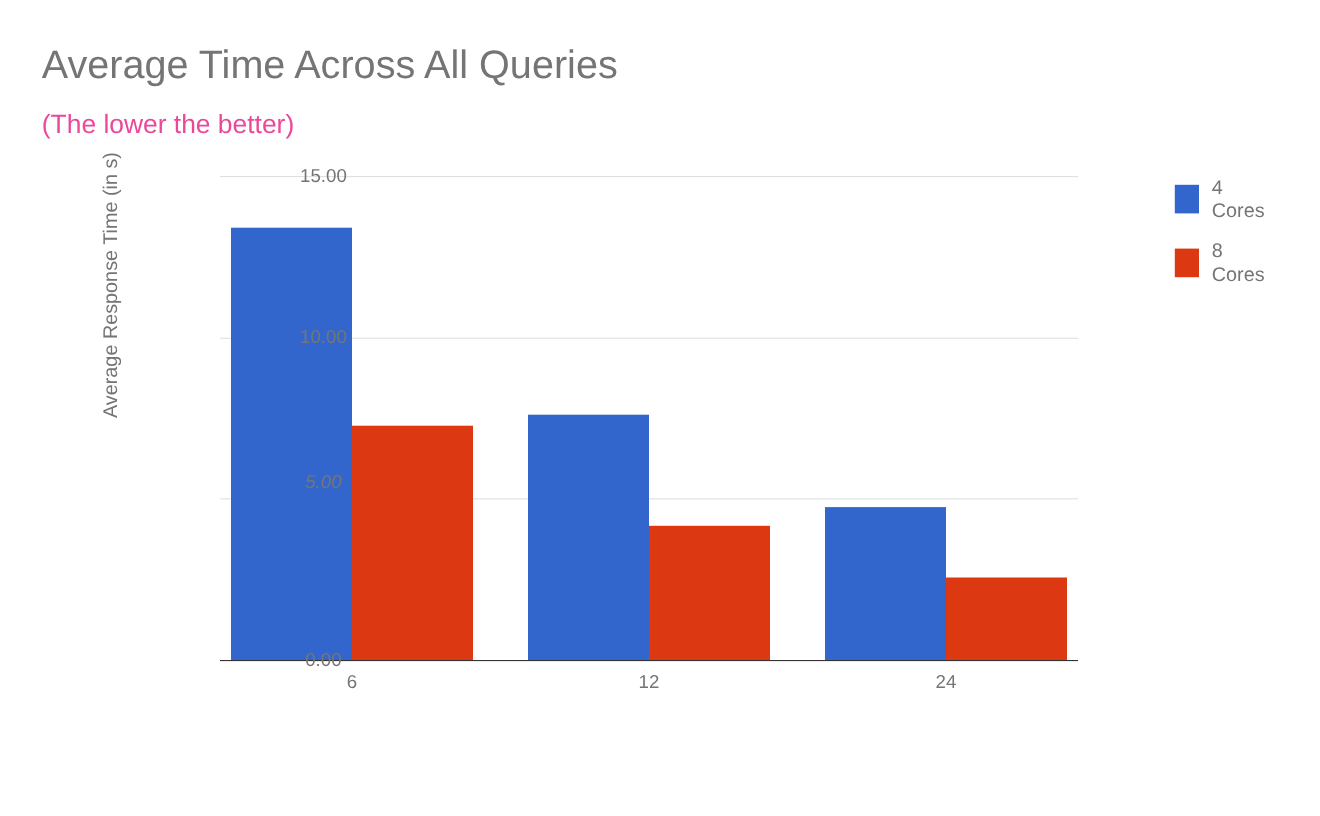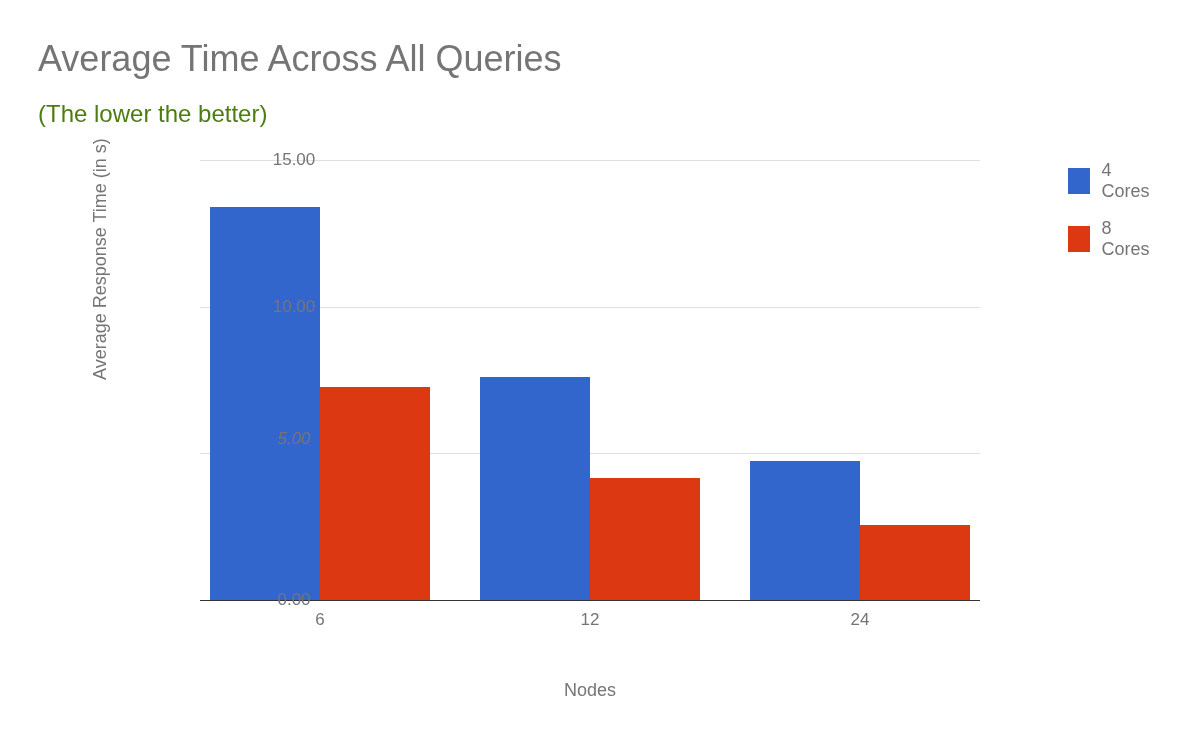--- a/index.html
+++ b/index.html
@@ -1,19 +1,19 @@
 <!DOCTYPE html>
 <html><head>
 <meta charset="utf-8">
 <style>
   * { box-sizing: border-box; margin: 0; padding: 0; }
   html, body { width: 1200px; height: 742px; background: #ffffff; font-family: Arial, Helvetica, sans-serif; }
   .chart-root { position: relative; width: 1116px; height: 742px; }
   .title { position: absolute; left: 38px; top: 38px; font-size: 36px; color: #757575; font-weight: 400; }
-  .subtitle { position: absolute; left: 38px; top: 100px; font-size: 24px; color: #4d7c0f; font-weight: 400; }
+  .subtitle { position: absolute; left: 38px; top: 100px; font-size: 24px; color: #ec4899; font-weight: 400; }
   .plot-area { position: absolute; left: 200px; top: 160px; width: 780px; height: 440px; }
   .gridline { position: absolute; left: 0; width: 100%; height: 1px; background: #e0e0e0; }
   .baseline { position: absolute; left: 0; width: 100%; height: 1px; background: #333333; }
   .y-tick { position: absolute; right: 792px; width: 60px; text-align: center; font-size: 17px; color: #757575; transform: translateY(-50%); }
   .y-label { position: absolute; left: 90px; top: 380px; transform: rotate(-90deg); transform-origin: left top; font-size: 18px; color: #757575; white-space: nowrap; }
   .x-label { position: absolute; left: 200px; width: 780px; top: 680px; text-align: center; font-size: 18px; color: #757575; }
   .x-tick { position: absolute; top: 610px; font-size: 17px; color: #757575; transform: translateX(-50%); }
   .bar { position: absolute; bottom: 0; }
   .legend { position: absolute; left: 1068px; top: 160px; }
   .legend-item { display: flex; align-items: center; margin-bottom: 16px; }
@@ -21,21 +21,20 @@
   .legend-label { font-size: 18px; color: #757575; }
 </style>
 </head>
 <body>
 
 <div class="chart-root">
   <div class="title">Average Time Across All Queries</div>
   <div class="subtitle">(The lower the better)</div>
 
   <div class="y-label">Average Response Time (in s)</div>
-  <div class="x-label">Nodes</div>
 
   <div class="plot-area" id="plot-area">
       <div class="baseline" style="top: 440px;"></div>
       <div class="gridline" style="top: 293.333px;"></div>
       <div class="gridline" style="top: 146.667px;"></div>
       <div class="gridline" style="top: 0px;"></div>
       <div class="bar" style="left: 10px; width: 110px; height: 393.067px; background: rgb(51, 102, 204);"></div>
       <div class="bar" style="left: 120px; width: 110px; height: 212.667px; background: rgb(220, 57, 18);"></div>
       <div class="bar" style="left: 280px; width: 110px; height: 222.933px; background: rgb(51, 102, 204);"></div>
       <div class="bar" style="left: 390px; width: 110px; height: 121.733px; background: rgb(220, 57, 18);"></div>

